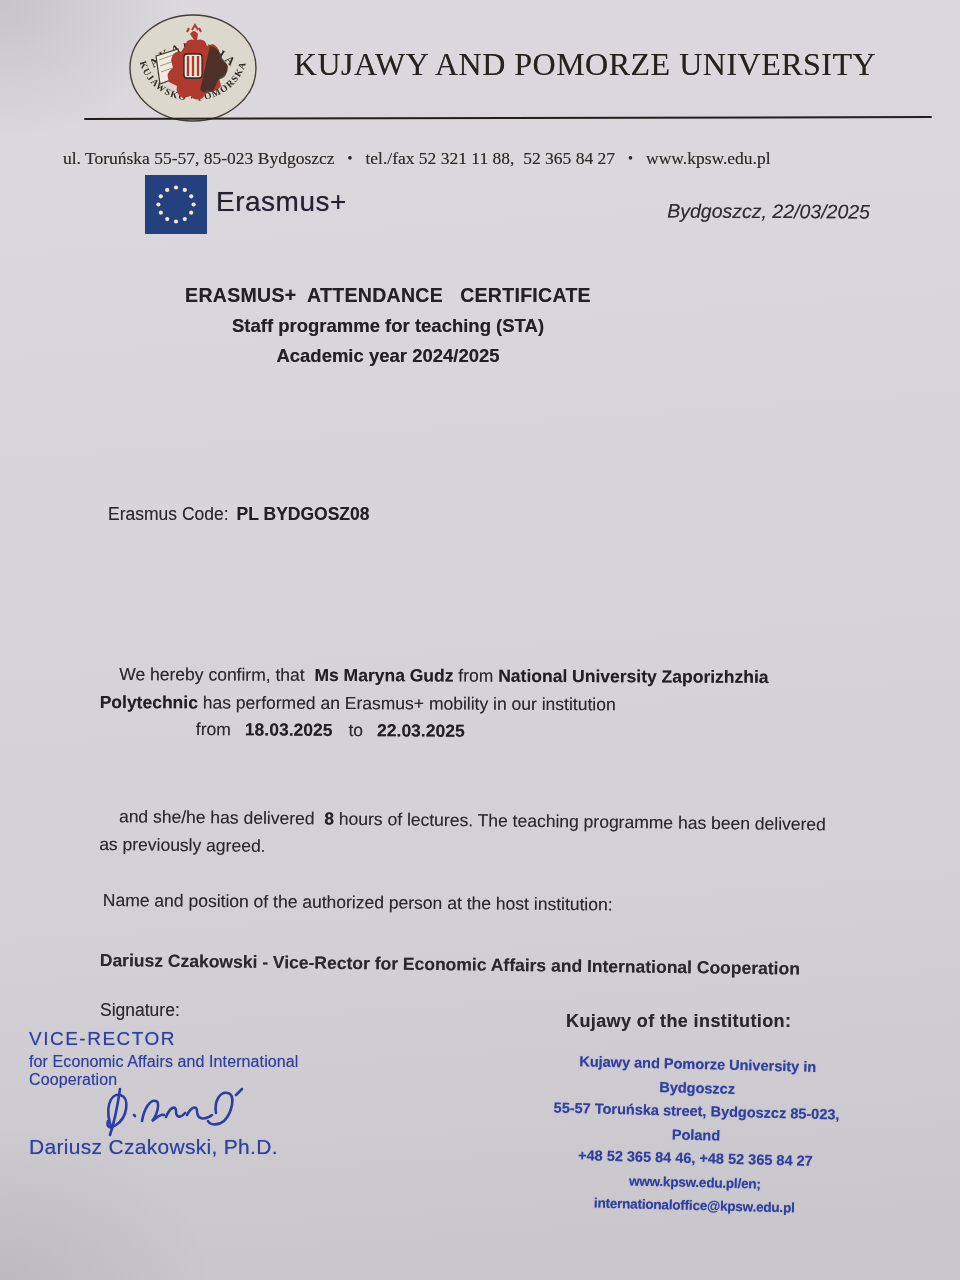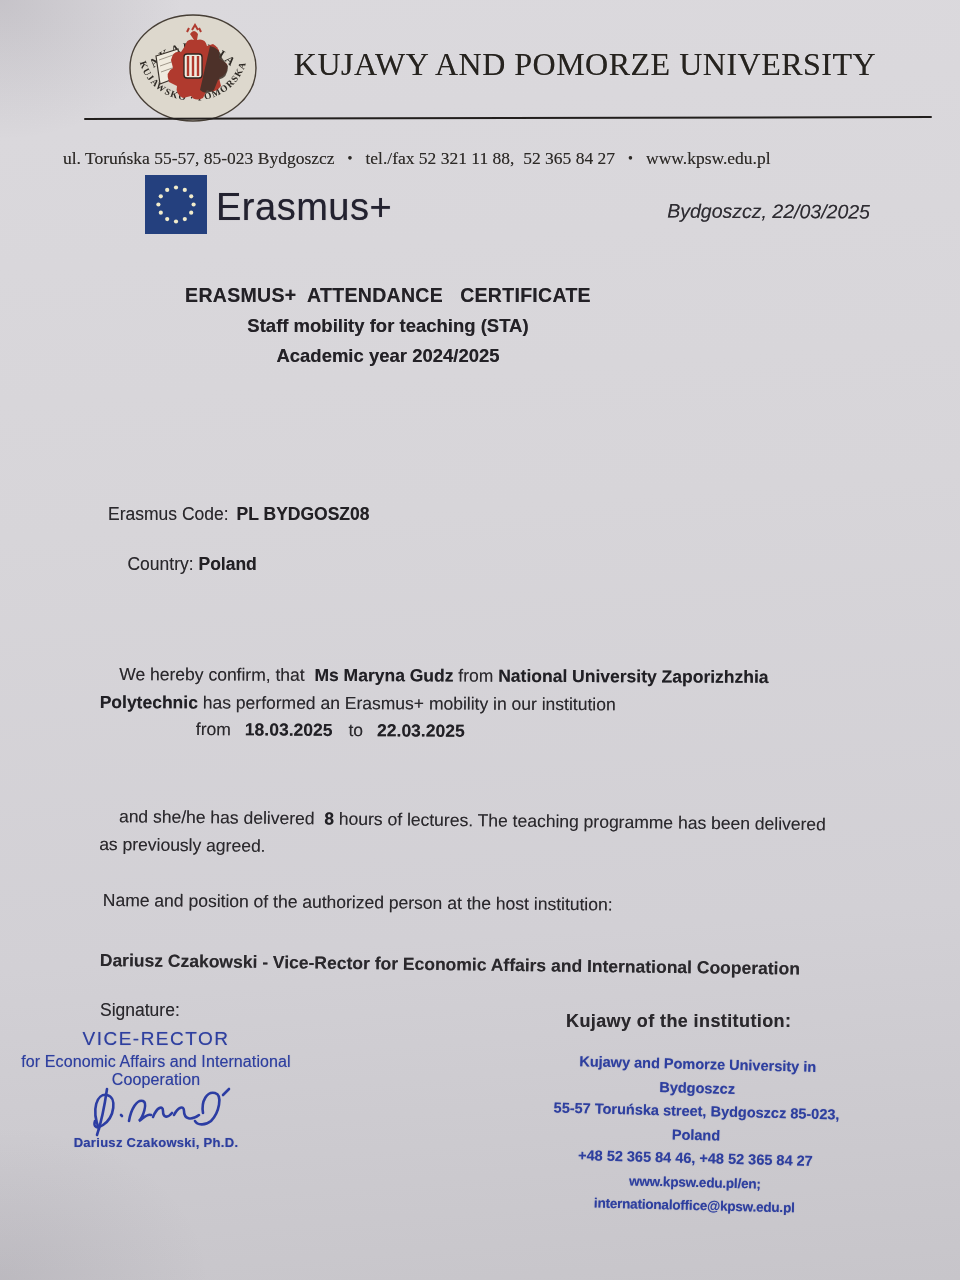--- a/index.html
+++ b/index.html
@@ -27,21 +27,21 @@
   .contact{
     left:0;top:127px;width:816px;text-align:center;
     font-family:"Liberation Serif",serif;font-size:17.5px;color:#2d2a27;
     text-shadow:0 0 .5px rgba(45,42,39,.5);
   }
   .contact .sep{display:inline-block;margin:0 13px;font-size:14px;vertical-align:1px;}
 
   
   .eu-flag{left:145px;top:175px;width:62px;height:59px;}
   .erasmus-label{
-    left:216px;top:186px;font-size:38px;color:#232230;letter-spacing:.5px;
+    left:216px;top:186px;font-size:28px;color:#232230;letter-spacing:.5px;
     text-shadow:0 0 .7px rgba(35,34,48,.6);
   }
   .dateline{
     left:640px;top:200px;width:230px;text-align:right;
     font-style:italic;font-size:19.5px;color:#2e2c32;transform:rotate(.25deg);
     text-shadow:0 0 .5px rgba(46,44,50,.5);
   }
 
   
   .title-block{left:0;top:284px;width:776px;text-align:center;font-weight:700;color:#232126;}
@@ -64,27 +64,27 @@
   .p-fromto b{margin-left:14px;text-align:center;}
   .p-fromto .to-label{margin-left:16px;}
   .p-delivered{left:100px;top:756px;width:790px;transform:rotate(.65deg);}
   .p-authline{left:103px;top:868px;transform:rotate(.5deg);}
   .p-authperson{left:100px;top:928px;font-weight:700;transform:rotate(.7deg);}
   .para b{font-weight:700;color:#212025;}
 
   
   .sig-label{left:100px;top:1000px;font-size:17.5px;text-shadow:0 0 .5px rgba(42,40,44,.45);}
   .sig-stamp{
-    left:16px;top:1028px;width:280px;text-align:center;color:#2e3f9f;
+    left:29px;top:1028px;width:280px;text-align:left;color:#2e3f9f;
     text-shadow:0 0 .8px rgba(46,63,159,.55);
   }
   .sig-stamp .vr-title{font-size:19px;letter-spacing:1.5px;font-weight:500;}
   .sig-stamp .vr-sub{font-size:16px;margin-top:3px;letter-spacing:.1px;}
   .sig-script{display:block;margin:-10px auto -8px;width:170px;height:64px;}
-  .sig-stamp .vr-name{font-size:13px;font-weight:700;letter-spacing:.3px;}
+  .sig-stamp .vr-name{font-size:21px;font-weight:400;letter-spacing:.3px;}
 
   
   .stamp-label{left:566px;top:1011px;font-size:18px;font-weight:700;letter-spacing:.4px;text-shadow:0 0 .6px rgba(35,33,38,.5);}
   .inst-stamp{
     left:538px;top:1053px;width:316px;text-align:center;color:#2e3f9f;
     font-size:14.5px;font-weight:600;line-height:23.5px;transform:rotate(1.4deg);
     text-shadow:0 0 .9px rgba(46,63,159,.55);
   }
   .inst-stamp .s4{font-size:13.5px;letter-spacing:-.2px;}
 </style>
@@ -141,29 +141,26 @@
       <circle cx="15.8" cy="21.3" r="2.1"></circle>
         <circle cx="22.2" cy="14.9" r="2.1"></circle>
     </g>
   </svg>
   <div class="abs erasmus-label">Erasmus+</div>
 
   <div class="abs dateline">Bydgoszcz, 22/03/2025</div>
 
   <div class="abs title-block">
     <div class="t1 pre">ERASMUS+  ATTENDANCE   CERTIFICATE</div>
-    <div class="t2">Staff mobility for teaching (STA)</div>
+    <div class="t2">Staff programme for teaching (STA)</div>
     <div class="t3">Academic year 2024/2025</div>
   </div>
 
   <div class="abs field f-code">
     <span>Erasmus Code:</span><b>PL BYDGOSZ08</b>
-  </div>
-  <div class="abs field f-country pre">
-    <span>Country: </span><b>Poland</b>
   </div>
 
   <p class="abs para p-confirm pre">
     <span>We hereby confirm, that  </span><b>Ms Maryna Gudz</b><span> from </span><b>National University Zaporizhzhia</b><br><b>Polytechnic</b><span> has performed an Erasmus+ mobility in our institution</span>
   </p>
 
   <p class="abs para p-fromto">
     <span>from</span><b>18.03.2025</b><span class="to-label">to</span><b>22.03.2025</b>
   </p>
 

